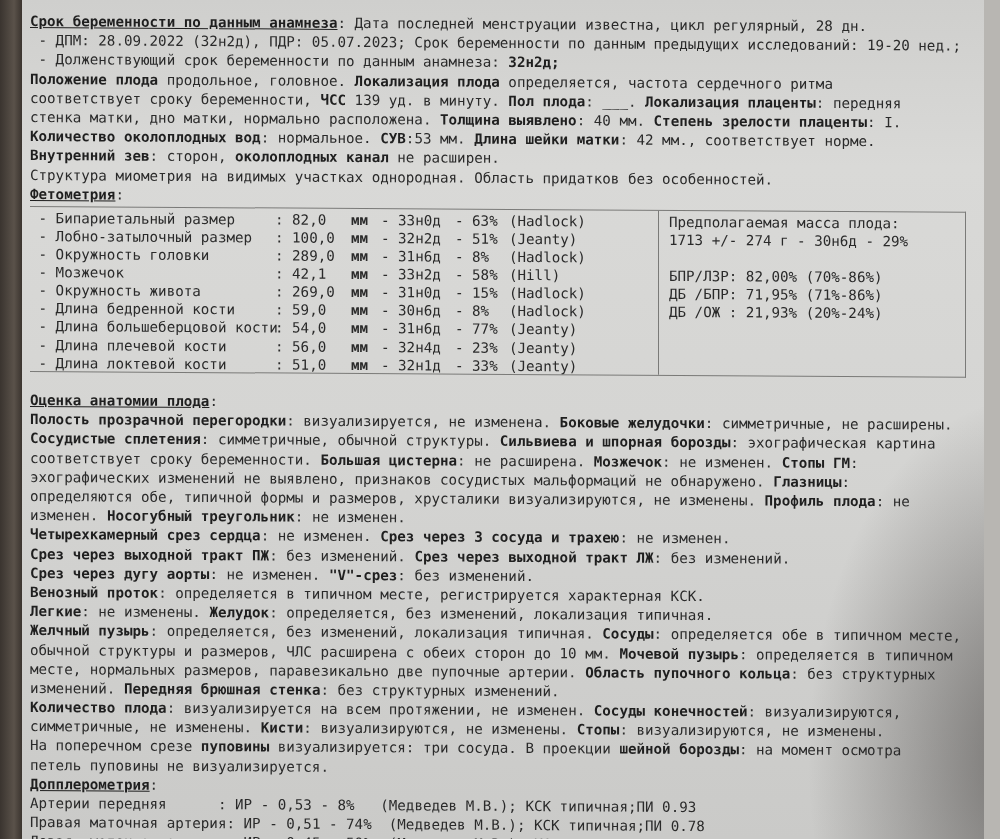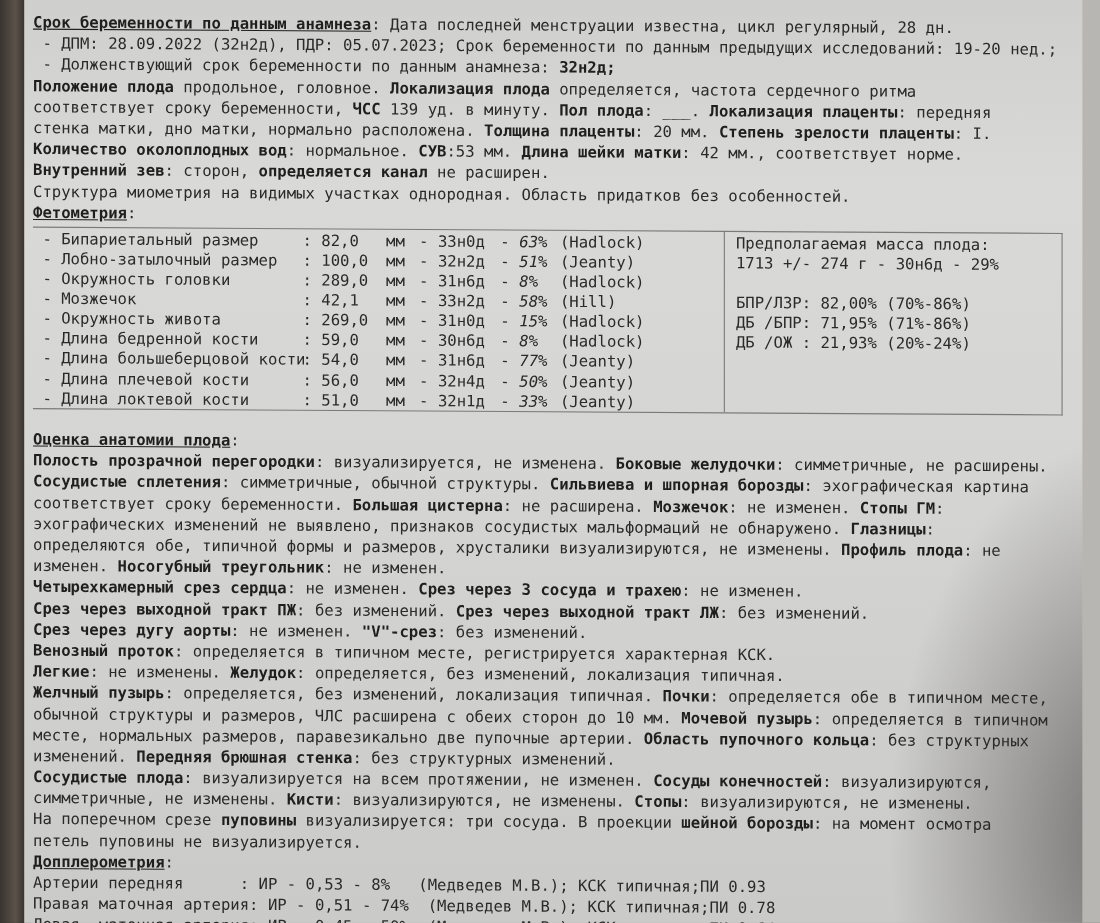--- a/index.html
+++ b/index.html
@@ -70,56 +70,56 @@
       box-sizing: border-box;
       padding-top: 2px;
     }
     .fet-row {
       white-space: pre;
       height: 18.1px;
       line-height: 18.1px;
     }
     .col-name { display: inline-block; width: 245px; }
     .col-val { display: inline-block; width: 76px; }
-    .col-unit { display: inline-block; width: 30px; }
+    .col-unit { display: inline-block; width: 30px; font-weight: bold; }
     .col-ga { display: inline-block; width: 74px; }
-    .col-pct { display: inline-block; width: 54px; font-style: italic; }
+    .col-pct { display: inline-block; width: 54px; }
     .col-ref { display: inline-block; }
     .gap { height: 19.2px; }
     .dop-row { white-space: pre; height: 19.2px; }
   </style>
 </head>
 <body>
 
 <div class="photo">
   <div class="paper">
     <div class="content">
 
       <div class="line"><span class="u">Срок беременности по данным анамнеза</span><span>: Дата последней менструации известна, цикл регулярный, 28 дн.</span></div>
       <div class="line"> - ДПМ: 28.09.2022 (32н2д), ПДР: 05.07.2023; Срок беременности по данным предыдущих исследований: 19-20 нед.;</div>
       <div class="line"><span> - Долженствующий срок беременности по данным анамнеза: </span><span class="b">32н2д;</span></div>
 
       <div class="line"><span class="b">Положение плода</span><span> продольное, головное. </span><span class="b">Локализация плода</span><span> определяется, частота сердечного ритма</span></div>
       <div class="line"><span>соответствует сроку беременности, </span><span class="b">ЧСС</span><span> 139 уд. в минуту. </span><span class="b">Пол плода</span><span>: ___. </span><span class="b">Локализация плаценты</span><span>: передняя</span></div>
-      <div class="line"><span>стенка матки, дно матки, нормально расположена. </span><span class="b">Толщина плаценты</span><span>: 20 мм. </span><span class="b">Степень зрелости плаценты</span><span>: I.</span></div>
+      <div class="line"><span>стенка матки, дно матки, нормально расположена. </span><span class="b">Толщина выявлено</span><span>: 40 мм. </span><span class="b">Степень зрелости плаценты</span><span>: I.</span></div>
       <div class="line"><span class="b">Количество околоплодных вод</span><span>: нормальное. </span><span class="b">СУВ</span><span>:53 мм. </span><span class="b">Длина шейки матки</span><span>: 42 мм., соответствует норме.</span></div>
-      <div class="line"><span class="b">Внутренний зев</span><span>: сторон, </span><span class="b">определяется канал</span><span> не расширен.</span></div>
+      <div class="line"><span class="b">Внутренний зев</span><span>: сторон, </span><span class="b">околоплодных канал</span><span> не расширен.</span></div>
       <div class="line">Структура миометрия на видимых участках однородная. Область придатков без особенностей.</div>
 
       <div class="line"><span class="u">Фетометрия</span><span>:</span></div>
       <div class="fet-box">
         <div class="fet-left" id="fet-rows">
             <div class="fet-row"><span class="col-name"> - Бипариетальный размер</span><span class="col-val">: 82,0</span><span class="col-unit">мм</span><span class="col-ga">- 33н0д</span><span class="col-pct">- 63%</span><span class="col-ref">(Hadlock)</span></div>
             <div class="fet-row"><span class="col-name"> - Лобно-затылочный размер</span><span class="col-val">: 100,0</span><span class="col-unit">мм</span><span class="col-ga">- 32н2д</span><span class="col-pct">- 51%</span><span class="col-ref">(Jeanty)</span></div>
             <div class="fet-row"><span class="col-name"> - Окружность головки</span><span class="col-val">: 289,0</span><span class="col-unit">мм</span><span class="col-ga">- 31н6д</span><span class="col-pct">- 8%</span><span class="col-ref">(Hadlock)</span></div>
             <div class="fet-row"><span class="col-name"> - Мозжечок</span><span class="col-val">: 42,1</span><span class="col-unit">мм</span><span class="col-ga">- 33н2д</span><span class="col-pct">- 58%</span><span class="col-ref">(Hill)</span></div>
             <div class="fet-row"><span class="col-name"> - Окружность живота</span><span class="col-val">: 269,0</span><span class="col-unit">мм</span><span class="col-ga">- 31н0д</span><span class="col-pct">- 15%</span><span class="col-ref">(Hadlock)</span></div>
             <div class="fet-row"><span class="col-name"> - Длина бедренной кости</span><span class="col-val">: 59,0</span><span class="col-unit">мм</span><span class="col-ga">- 30н6д</span><span class="col-pct">- 8%</span><span class="col-ref">(Hadlock)</span></div>
             <div class="fet-row"><span class="col-name"> - Длина большеберцовой кости</span><span class="col-val">: 54,0</span><span class="col-unit">мм</span><span class="col-ga">- 31н6д</span><span class="col-pct">- 77%</span><span class="col-ref">(Jeanty)</span></div>
-            <div class="fet-row"><span class="col-name"> - Длина плечевой кости</span><span class="col-val">: 56,0</span><span class="col-unit">мм</span><span class="col-ga">- 32н4д</span><span class="col-pct">- 50%</span><span class="col-ref">(Jeanty)</span></div>
+            <div class="fet-row"><span class="col-name"> - Длина плечевой кости</span><span class="col-val">: 56,0</span><span class="col-unit">мм</span><span class="col-ga">- 32н4д</span><span class="col-pct">- 23%</span><span class="col-ref">(Jeanty)</span></div>
             <div class="fet-row"><span class="col-name"> - Длина локтевой кости</span><span class="col-val">: 51,0</span><span class="col-unit">мм</span><span class="col-ga">- 32н1д</span><span class="col-pct">- 33%</span><span class="col-ref">(Jeanty)</span></div>
           </div>
         <div class="fet-right">
           <div class="fet-row">Предполагаемая масса плода:</div>
           <div class="fet-row">1713 +/- 274 г - 30н6д - 29%</div>
           <div class="fet-row"></div>
           <div class="fet-row">БПР/ЛЗР: 82,00% (70%-86%)</div>
           <div class="fet-row">ДБ /БПР: 71,95% (71%-86%)</div>
           <div class="fet-row">ДБ /ОЖ : 21,93% (20%-24%)</div>
         </div>
@@ -132,25 +132,25 @@
           <div class="line"><span class="b">Сосудистые сплетения</span><span>: симметричные, обычной структуры. </span><span class="b">Сильвиева и шпорная борозды</span><span>: эхографическая картина</span></div>
           <div class="line"><span>соответствует сроку беременности. </span><span class="b">Большая цистерна</span><span>: не расширена. </span><span class="b">Мозжечок</span><span>: не изменен. </span><span class="b">Стопы ГМ</span><span>:</span></div>
           <div class="line"><span>эхографических изменений не выявлено, признаков сосудистых мальформаций не обнаружено. </span><span class="b">Глазницы</span><span>:</span></div>
           <div class="line"><span>определяются обе, типичной формы и размеров, хрусталики визуализируются, не изменены. </span><span class="b">Профиль плода</span><span>: не</span></div>
           <div class="line"><span>изменен. </span><span class="b">Носогубный треугольник</span><span>: не изменен.</span></div>
           <div class="line"><span class="b">Четырехкамерный срез сердца</span><span>: не изменен. </span><span class="b">Срез через 3 сосуда и трахею</span><span>: не изменен.</span></div>
           <div class="line"><span class="b">Срез через выходной тракт ПЖ</span><span>: без изменений. </span><span class="b">Срез через выходной тракт ЛЖ</span><span>: без изменений.</span></div>
           <div class="line"><span class="b">Срез через дугу аорты</span><span>: не изменен. </span><span class="b">"V"-срез</span><span>: без изменений.</span></div>
           <div class="line"><span class="b">Венозный проток</span><span>: определяется в типичном месте, регистрируется характерная КСК.</span></div>
           <div class="line"><span class="b">Легкие</span><span>: не изменены. </span><span class="b">Желудок</span><span>: определяется, без изменений, локализация типичная.</span></div>
-          <div class="line"><span class="b">Желчный пузырь</span><span>: определяется, без изменений, локализация типичная. </span><span class="b">Почки</span><span>: определяется обе в типичном месте,</span></div>
+          <div class="line"><span class="b">Желчный пузырь</span><span>: определяется, без изменений, локализация типичная. </span><span class="b">Сосуды</span><span>: определяется обе в типичном месте,</span></div>
           <div class="line"><span>обычной структуры и размеров, ЧЛС расширена с обеих сторон до 10 мм. </span><span class="b">Мочевой пузырь</span><span>: определяется в типичном</span></div>
           <div class="line"><span>месте, нормальных размеров, паравезикально две пупочные артерии. </span><span class="b">Область пупочного кольца</span><span>: без структурных</span></div>
           <div class="line"><span>изменений. </span><span class="b">Передняя брюшная стенка</span><span>: без структурных изменений.</span></div>
-          <div class="line"><span class="b">Сосудистые плода</span><span>: визуализируется на всем протяжении, не изменен. </span><span class="b">Сосуды конечностей</span><span>: визуализируются,</span></div>
+          <div class="line"><span class="b">Количество плода</span><span>: визуализируется на всем протяжении, не изменен. </span><span class="b">Сосуды конечностей</span><span>: визуализируются,</span></div>
           <div class="line"><span>симметричные, не изменены. </span><span class="b">Кисти</span><span>: визуализируются, не изменены. </span><span class="b">Стопы</span><span>: визуализируются, не изменены.</span></div>
           <div class="line"><span>На поперечном срезе </span><span class="b">пуповины</span><span> визуализируется: три сосуда. В проекции </span><span class="b">шейной борозды</span><span>: на момент осмотра</span></div>
           <div class="line"><span>петель пуповины не визуализируется.</span></div>
         </div>
 
       <div class="line"><span class="u">Допплерометрия</span><span>:</span></div>
       <div id="doppler-rows">
           <div class="dop-row"><span class="dop-name-s">Артерии передняя</span><span>      : </span><span>ИР - 0,53 - 8% </span><span>  (Медведев М.В.); КСК типичная;ПИ 0.93</span></div>
           <div class="dop-row"><span class="dop-name-s">Правая маточная артерия</span><span>: </span><span>ИР - 0,51 - 74%</span><span>  (Медведев М.В.); КСК типичная;ПИ 0.78</span></div>
           <div class="dop-row"><span class="dop-name-s">Левая  маточная артерия</span><span>: </span><span>ИР - 0,45 - 50%</span><span>  (Медведев М.В.); КСК типичная;ПИ 0.64</span></div>

